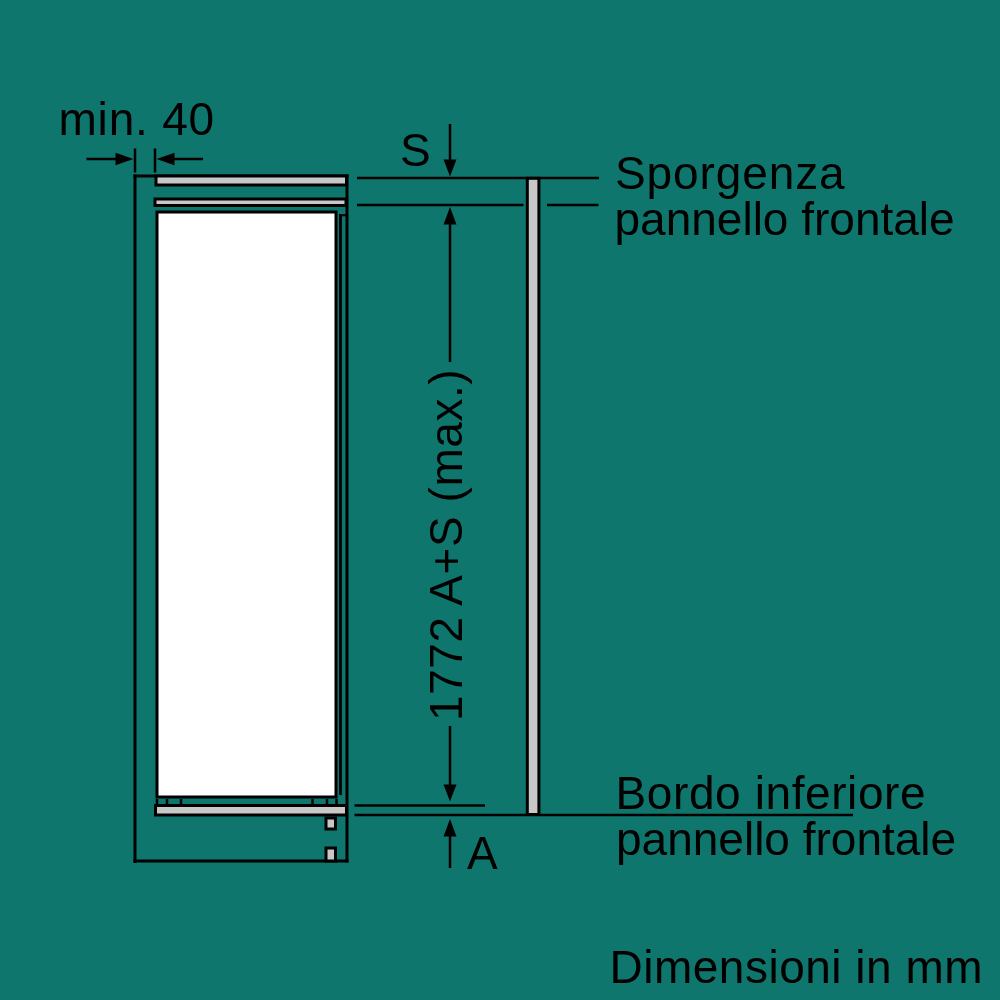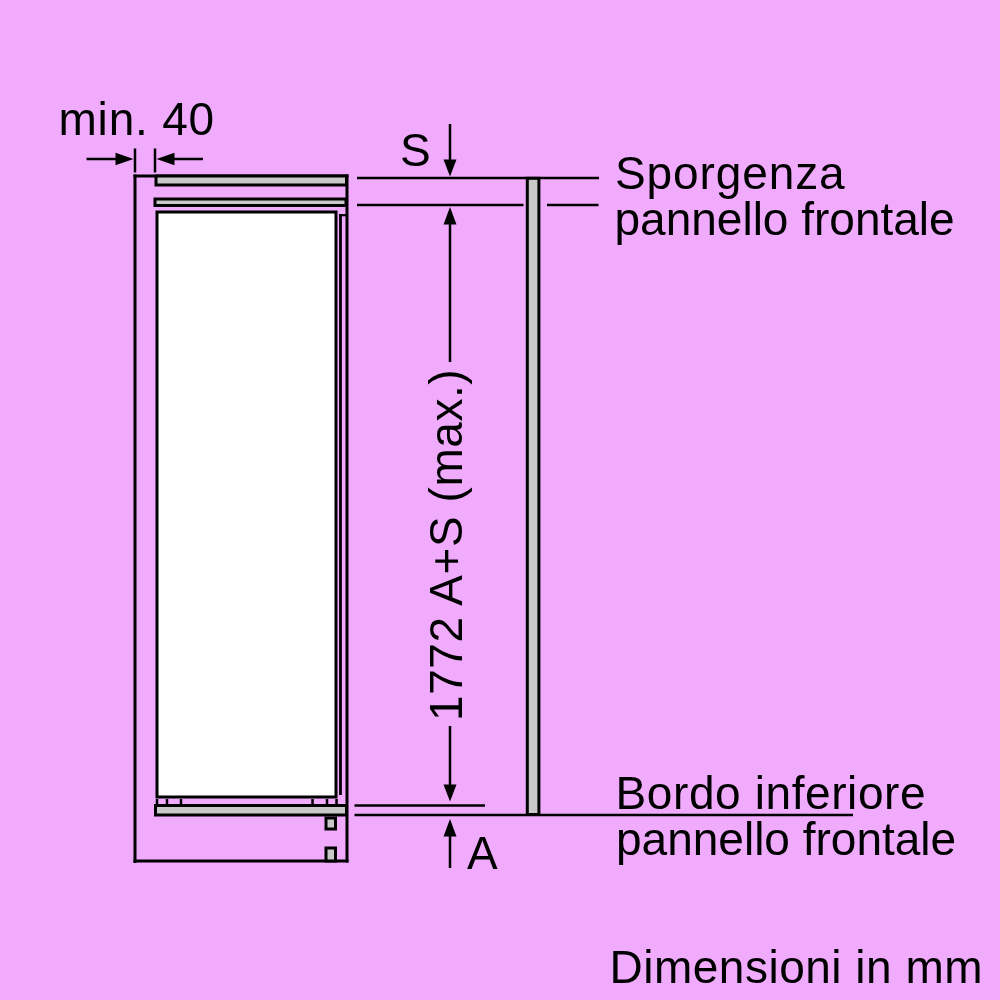--- a/index.html
+++ b/index.html
@@ -1,16 +1,16 @@
 <!DOCTYPE html>
 <html><head>
 <meta charset="utf-8">
 <style>
   html,body{margin:0;padding:0;background:#fff;}
-  #stage{position:relative;width:1000px;height:1000px;background:#f0abfc;overflow:hidden;}
+  #stage{position:relative;width:1000px;height:1000px;background:#0f766e;overflow:hidden;}
   svg{position:absolute;left:0;top:0;}
   text{font-family:"Liberation Sans",sans-serif;font-size:46px;fill:#000;}
 </style>
 </head>
 <body>
 <div id="stage">
 <svg width="1000" height="1000" viewBox="0 0 1000 1000">
 
   <line x1="135" y1="174.5" x2="135" y2="863" stroke="#000" stroke-width="3"></line>
 

